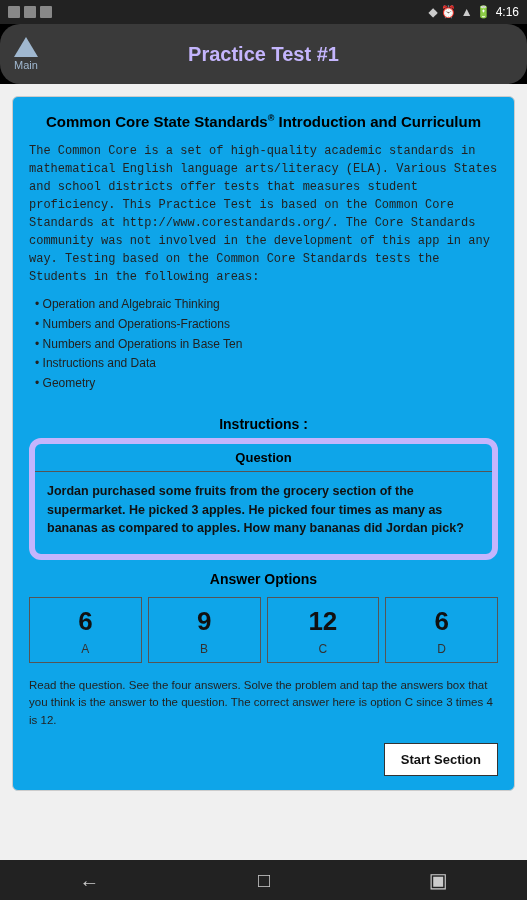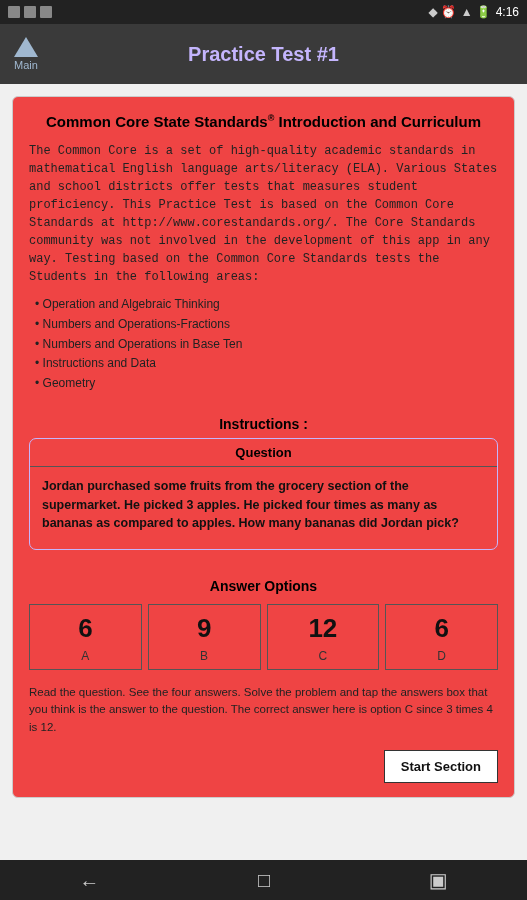--- a/index.html
+++ b/index.html
@@ -44,20 +44,21 @@
 
     
     .header {
       width: 527px;
       height: 60px;
       background: #3a3a3a;
       display: flex;
       align-items: center;
       justify-content: center;
       position: relative;
+      border-radius: 20px;
     }
     .header-back {
       position: absolute;
       left: 14px;
       display: flex;
       flex-direction: column;
       align-items: center;
       cursor: pointer;
     }
     .back-arrow {
@@ -81,21 +82,21 @@
     
     .main-content {
       width: 527px;
       height: 776px; 
       background: #f0f0f0;
       overflow-y: auto;
       padding: 12px;
     }
 
     .card {
-      background: #ef4444;
+      background: #0ea5e9;
       border: 1px solid #ccc;
       border-radius: 6px;
       padding: 14px 16px;
     }
 
     .page-heading {
       text-align: center;
       font-size: 15px;
       font-weight: bold;
       margin-bottom: 10px;
@@ -132,23 +133,23 @@
       margin-bottom: 6px;
     }
 
     .sample-label {
       font-size: 12px;
       color: #222;
       margin-bottom: 8px;
     }
 
     .question-box {
-      border: 1px solid #c4b5fd;
-      border-radius: 7px;
-      margin-bottom: 28px;
+      border: 6px solid #c4b5fd;
+      border-radius: 12px;
+      margin-bottom: 11px;
     }
     .question-box-header {
       text-align: center;
       font-size: 13px;
       font-weight: bold;
       padding: 6px;
       border-bottom: 1px solid #555;
     }
     .question-box-body {
       padding: 10px 12px 16px 12px;

